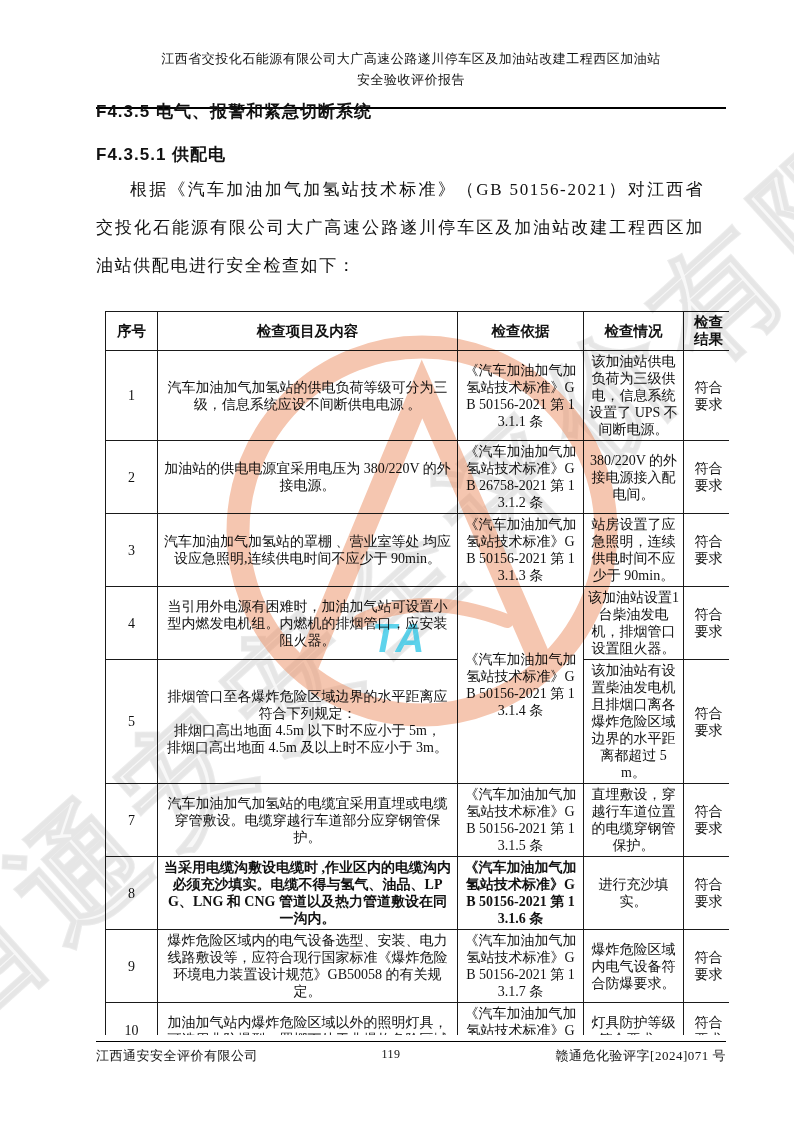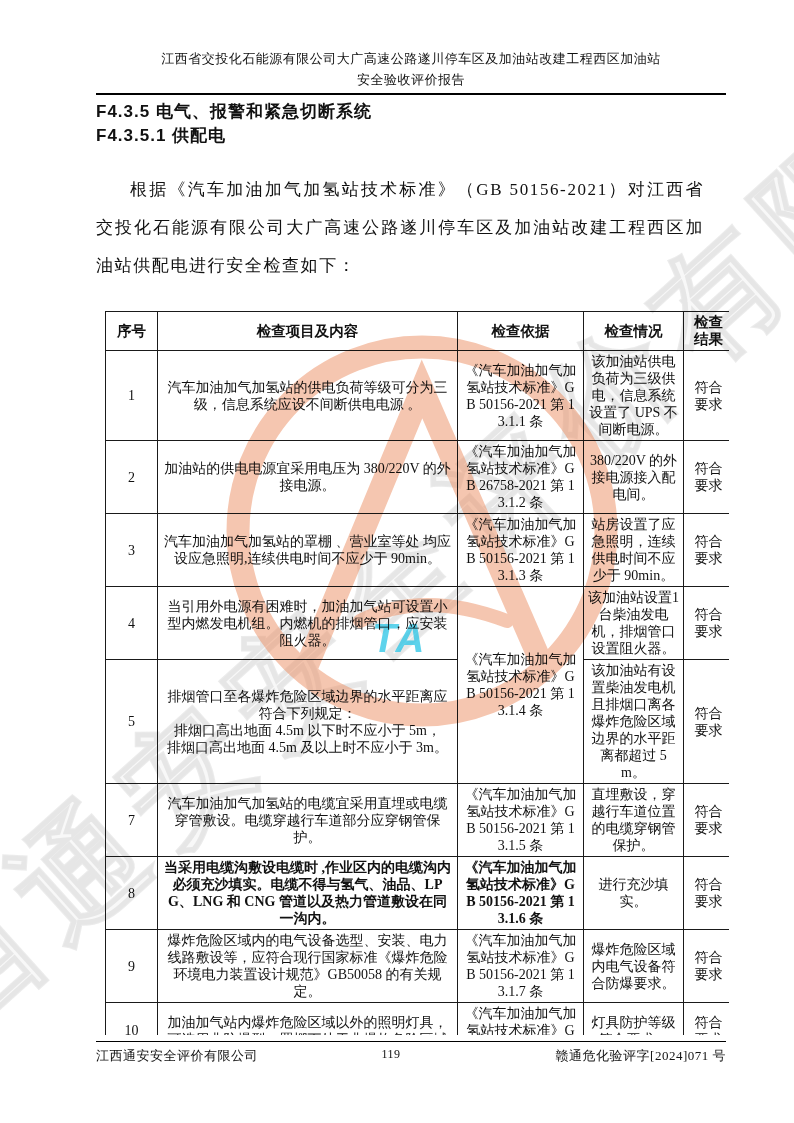--- a/index.html
+++ b/index.html
@@ -11,32 +11,32 @@
     position:relative;
     overflow:hidden;
   }
   .page{position:absolute;inset:0;}
 
   
   .page-header{
     position:absolute;left:96px;top:48px;width:630px;
     text-align:center;font-size:13px;line-height:21px;
     letter-spacing:0.5px;
-    padding-bottom:3px;
+    padding-bottom:17px;
     border-bottom:2px solid #000;
   }
 
   
   .h1{
     position:absolute;left:96px;top:100px;width:630px;
     font-family:"Liberation Sans","DejaVu Sans",sans-serif;
     font-weight:bold;font-size:17px;letter-spacing:1px;
   }
   .h2{
-    position:absolute;left:96px;top:124px;width:630px;
+    position:absolute;left:96px;top:143px;width:630px;
     font-family:"Liberation Sans","DejaVu Sans",sans-serif;
     font-weight:bold;font-size:17px;letter-spacing:1px;
   }
 
   
   .intro{
     position:absolute;left:96px;top:171px;width:608px;
     font-size:17px;line-height:38px;letter-spacing:1.6px;
     text-align:justify;text-indent:2em;
   }

